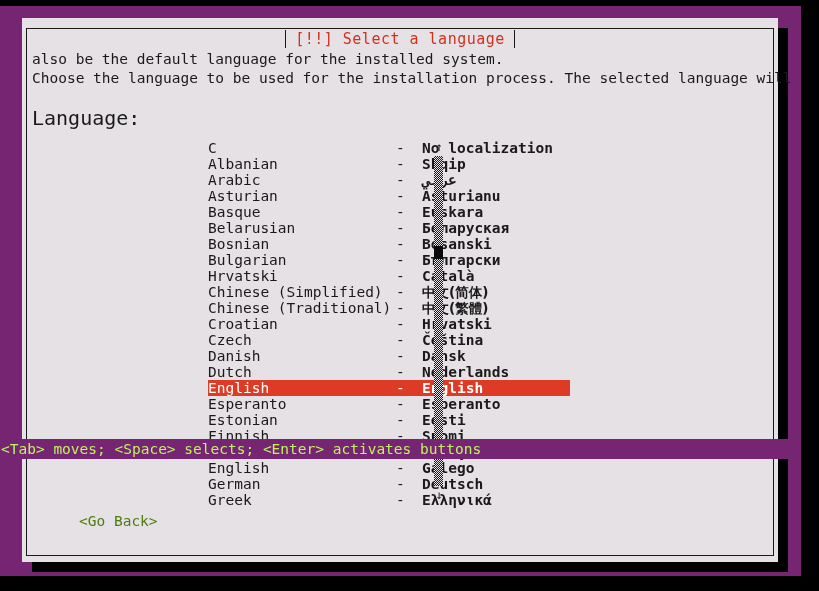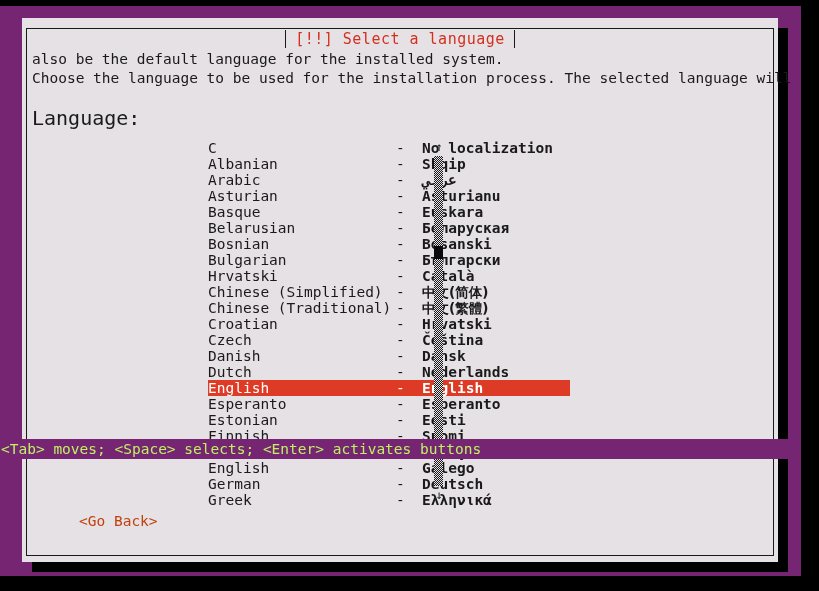--- a/index.html
+++ b/index.html
@@ -195,21 +195,21 @@
     top: 106px;
   }
 
   
   .go-back {
     position: absolute;
     left: 47px;
     bottom: 22px;
     font-size: 14.5px;
     line-height: 18px;
-    color: #c2410c;
+    color: #4d7c0f;
     white-space: pre;
   }
 
   
   .statusbar {
     position: absolute;
     left: 0;
     bottom: 0;
     width: 801px;
     height: 20px;

